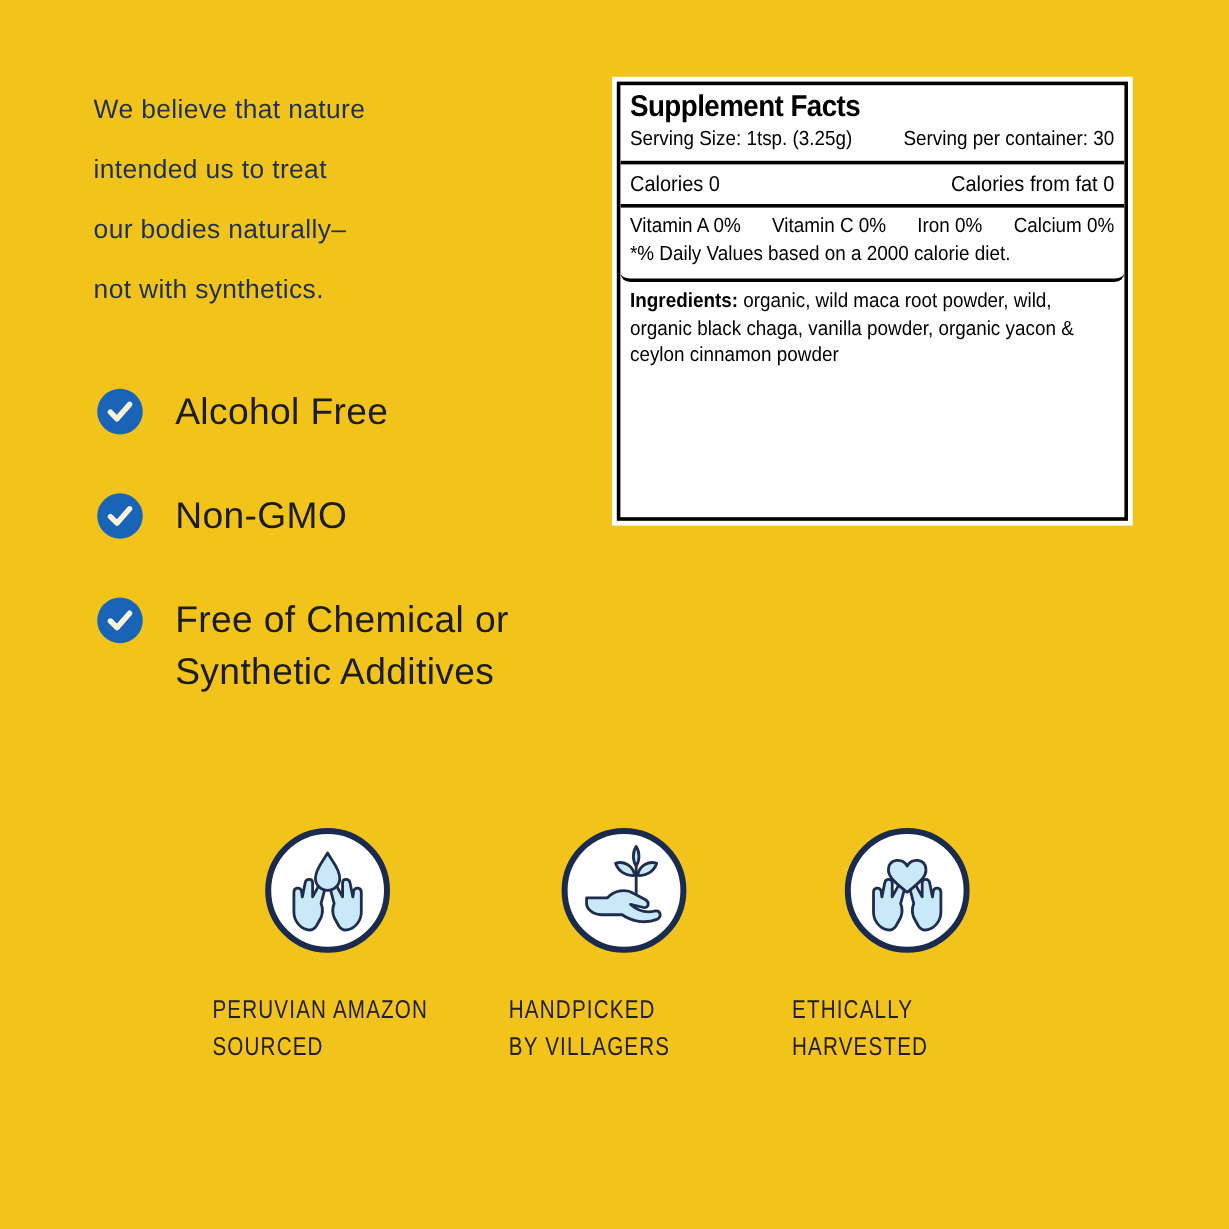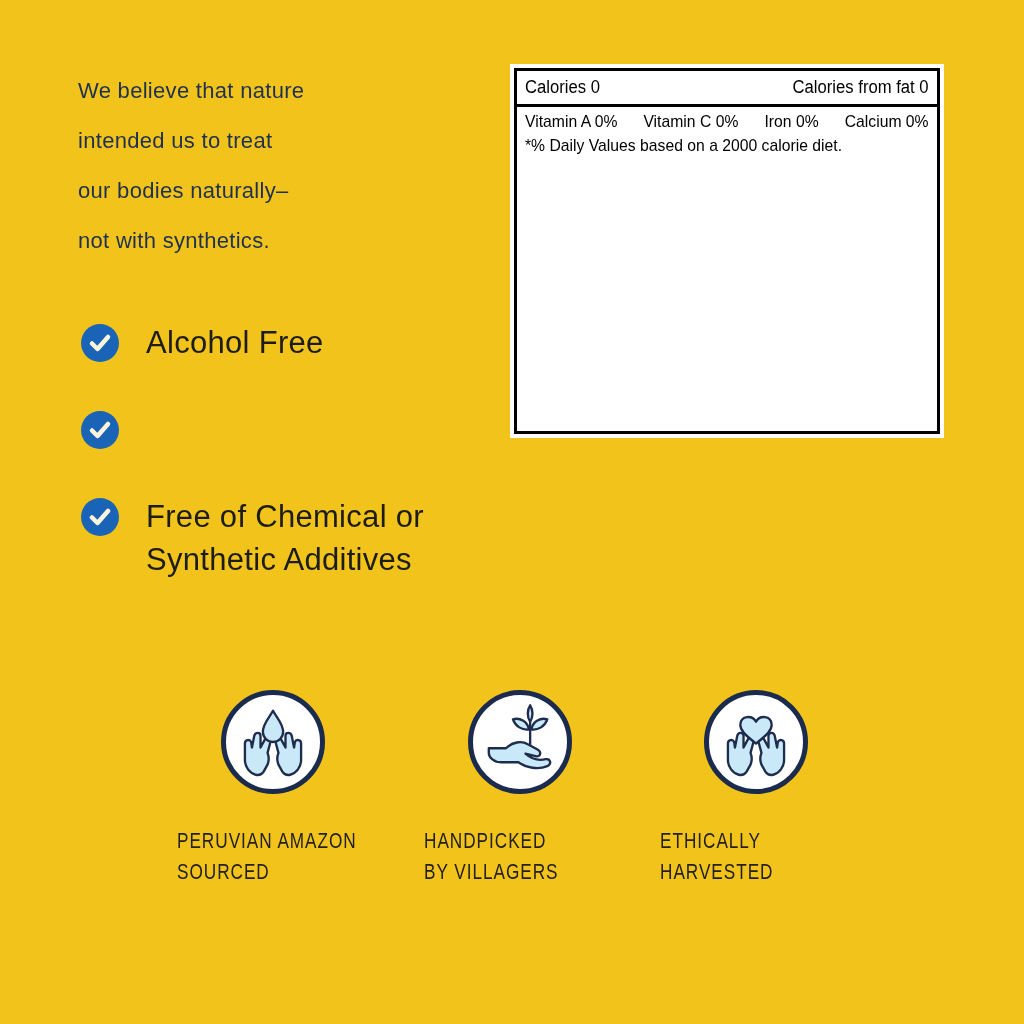--- a/index.html
+++ b/index.html
@@ -91,47 +91,64 @@
       </svg>
   </div>
   <div class="benefit-label">Alcohol Free</div>
 </div>
 <div class="benefit b2">
   <div class="check-circle">
     <svg viewBox="0 0 38 38" width="38" height="38">
         <path d="M11 19.5 L16.5 25 L27 13" fill="none" stroke="#FBF4DC" stroke-width="4.5" stroke-linecap="round" stroke-linejoin="round"></path>
       </svg>
   </div>
+  <div class="benefit-label">Non-GMO</div>
 </div>
 <div class="benefit b3">
   <div class="check-circle">
     <svg viewBox="0 0 38 38" width="38" height="38">
         <path d="M11 19.5 L16.5 25 L27 13" fill="none" stroke="#FBF4DC" stroke-width="4.5" stroke-linecap="round" stroke-linejoin="round"></path>
       </svg>
   </div>
   <div class="benefit-label">Free of Chemical or
 Synthetic Additives</div>
 </div>
 
 <div class="sf-panel">
+  <div class="sf-sec sf-header">
+    <div class="cond-block">
+      <div class="sf-title">Supplement Facts</div>
+      <div class="sf-serving">
+        <span>Serving Size: 1tsp. (3.25g)</span>
+        <span>Serving per container: 30</span>
+      </div>
+    </div>
+  </div>
   <div class="sf-sec sf-calories">
     <div class="cond-row">
       <span>Calories 0</span>
       <span>Calories from fat 0</span>
     </div>
   </div>
   <div class="sf-sec sf-vitamins">
     <div class="cond-block">
       <div class="sf-vit-line">
         <span>Vitamin A 0%</span>
         <span>Vitamin C 0%</span>
         <span>Iron 0%</span>
         <span>Calcium 0%</span>
       </div>
       <div class="sf-vit-note">*% Daily Values based on a 2000 calorie diet.</div>
+    </div>
+  </div>
+  <div class="sf-sec sf-ingredients">
+    <div class="cond-block">
+      <div class="sf-ing-text">
+        <b>Ingredients:</b><span> organic, wild maca root powder, wild, organic black chaga, vanilla powder, organic yacon &amp; ceylon cinnamon powder</span>
+      </div>
     </div>
   </div>
 </div>
 
 <div class="badge-circle c1">
   <svg viewBox="0 0 100 100">
     <path class="icon-fill" d="M28 92 C20 90 14 82 14 73 L14 52 C14 47 20 46 22 50 L23 57 L26 42 C27 37 34 37 34 42 L34 57 L40 46 C42 41 48 44 47 49 L43 64 C45 69 45 74 43 79 L38 88 C36 91 32 93 28 92 Z"></path>
     <path class="icon-fill" transform="translate(100 0) scale(-1 1)" d="M28 92 C20 90 14 82 14 73 L14 52 C14 47 20 46 22 50 L23 57 L26 42 C27 37 34 37 34 42 L34 57 L40 46 C42 41 48 44 47 49 L43 64 C45 69 45 74 43 79 L38 88 C36 91 32 93 28 92 Z"></path>
     <path class="icon-fill" d="M50 10 C55 19 63 27 63 37 A13 13 0 0 1 37 37 C37 27 45 19 50 10 Z"></path>
   </svg>

